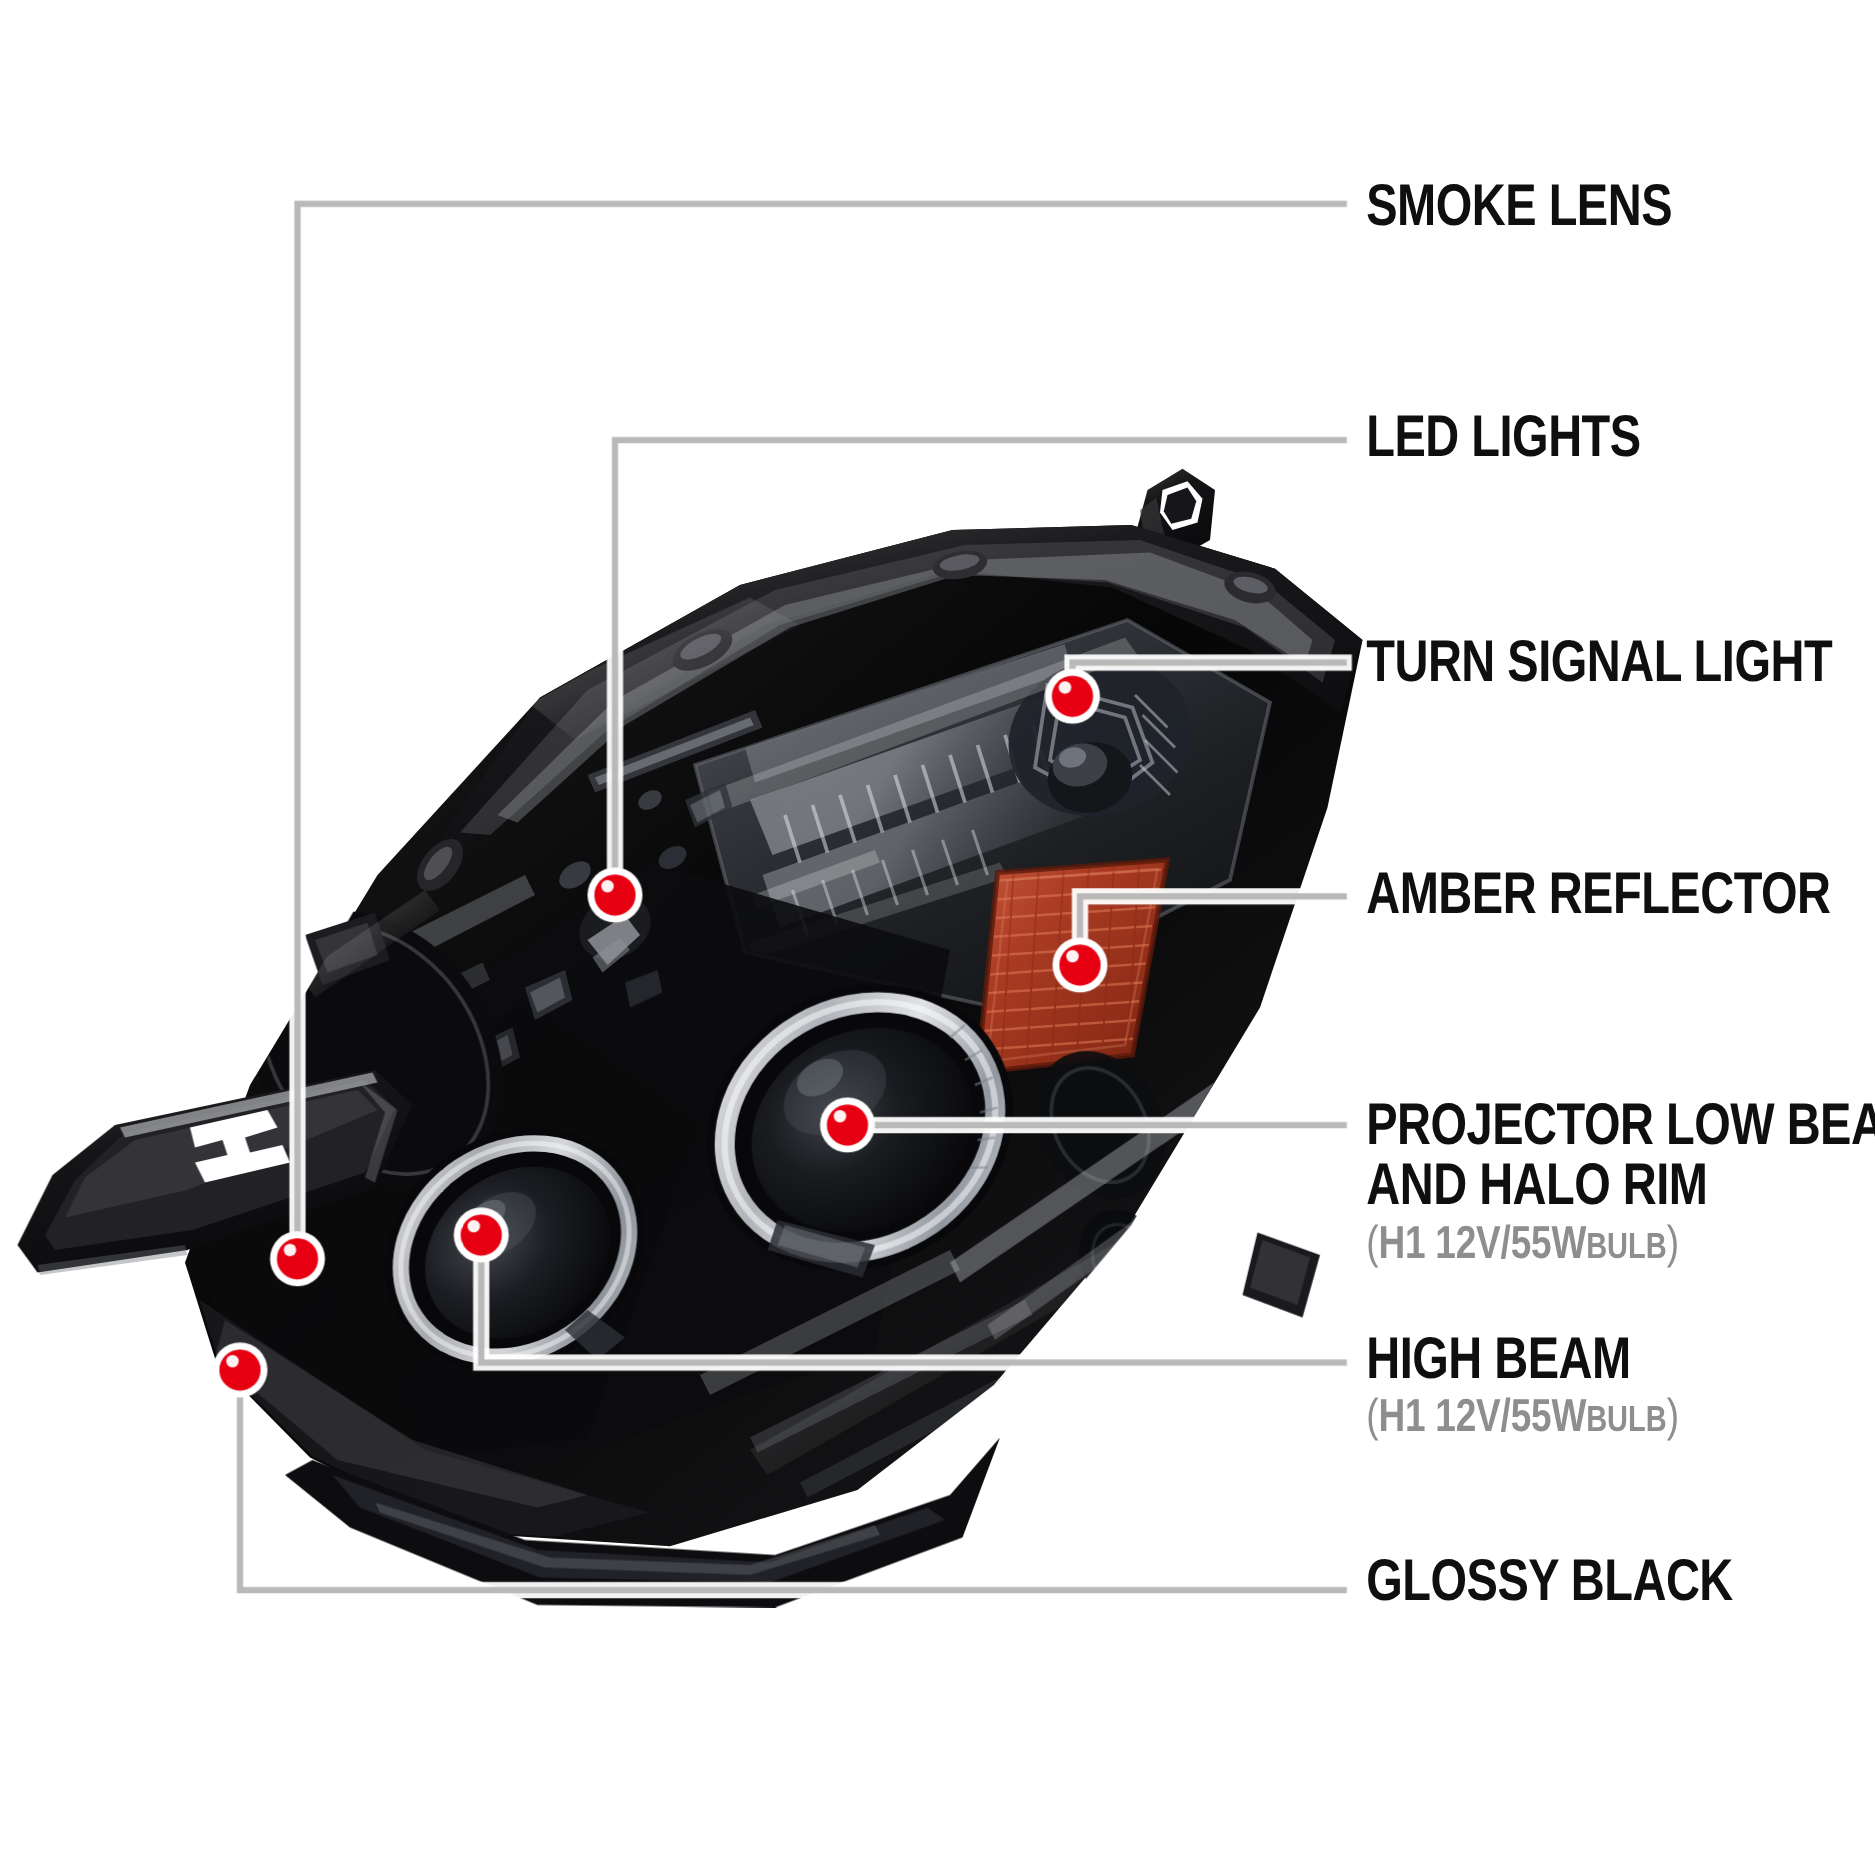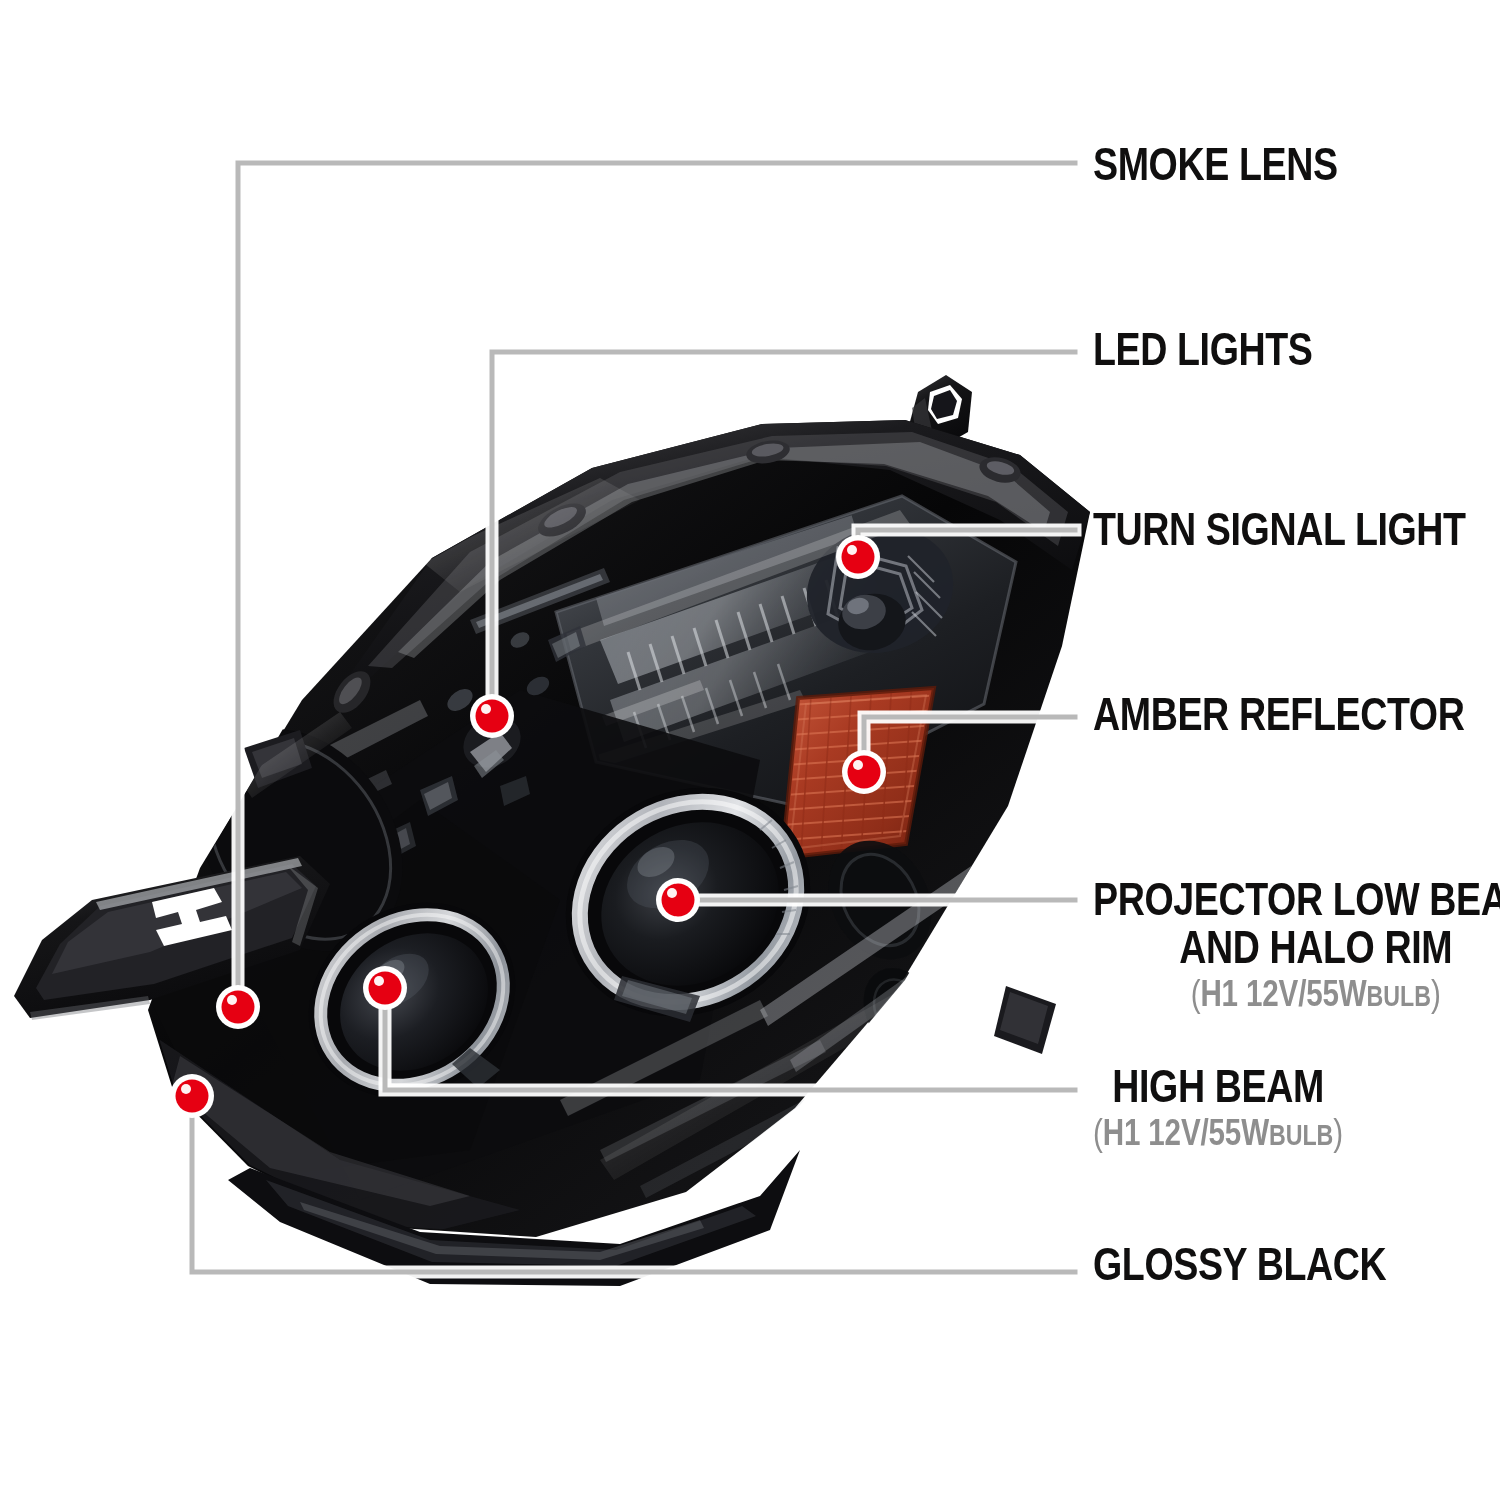--- a/index.html
+++ b/index.html
@@ -9,21 +9,20 @@
   }
   body {
     font-family: "Liberation Sans", sans-serif;
   }
   #stage {
     position: relative;
     width: 1500px;
     height: 1500px;
     background: #ffffff;
     overflow: hidden;
-    text-align: center;
   }
   #art {
     position: absolute;
     left: 0; top: 0;
     width: 1500px;
     height: 1500px;
   }
   .callout-label {
     position: absolute;
     color: #100f0f;

